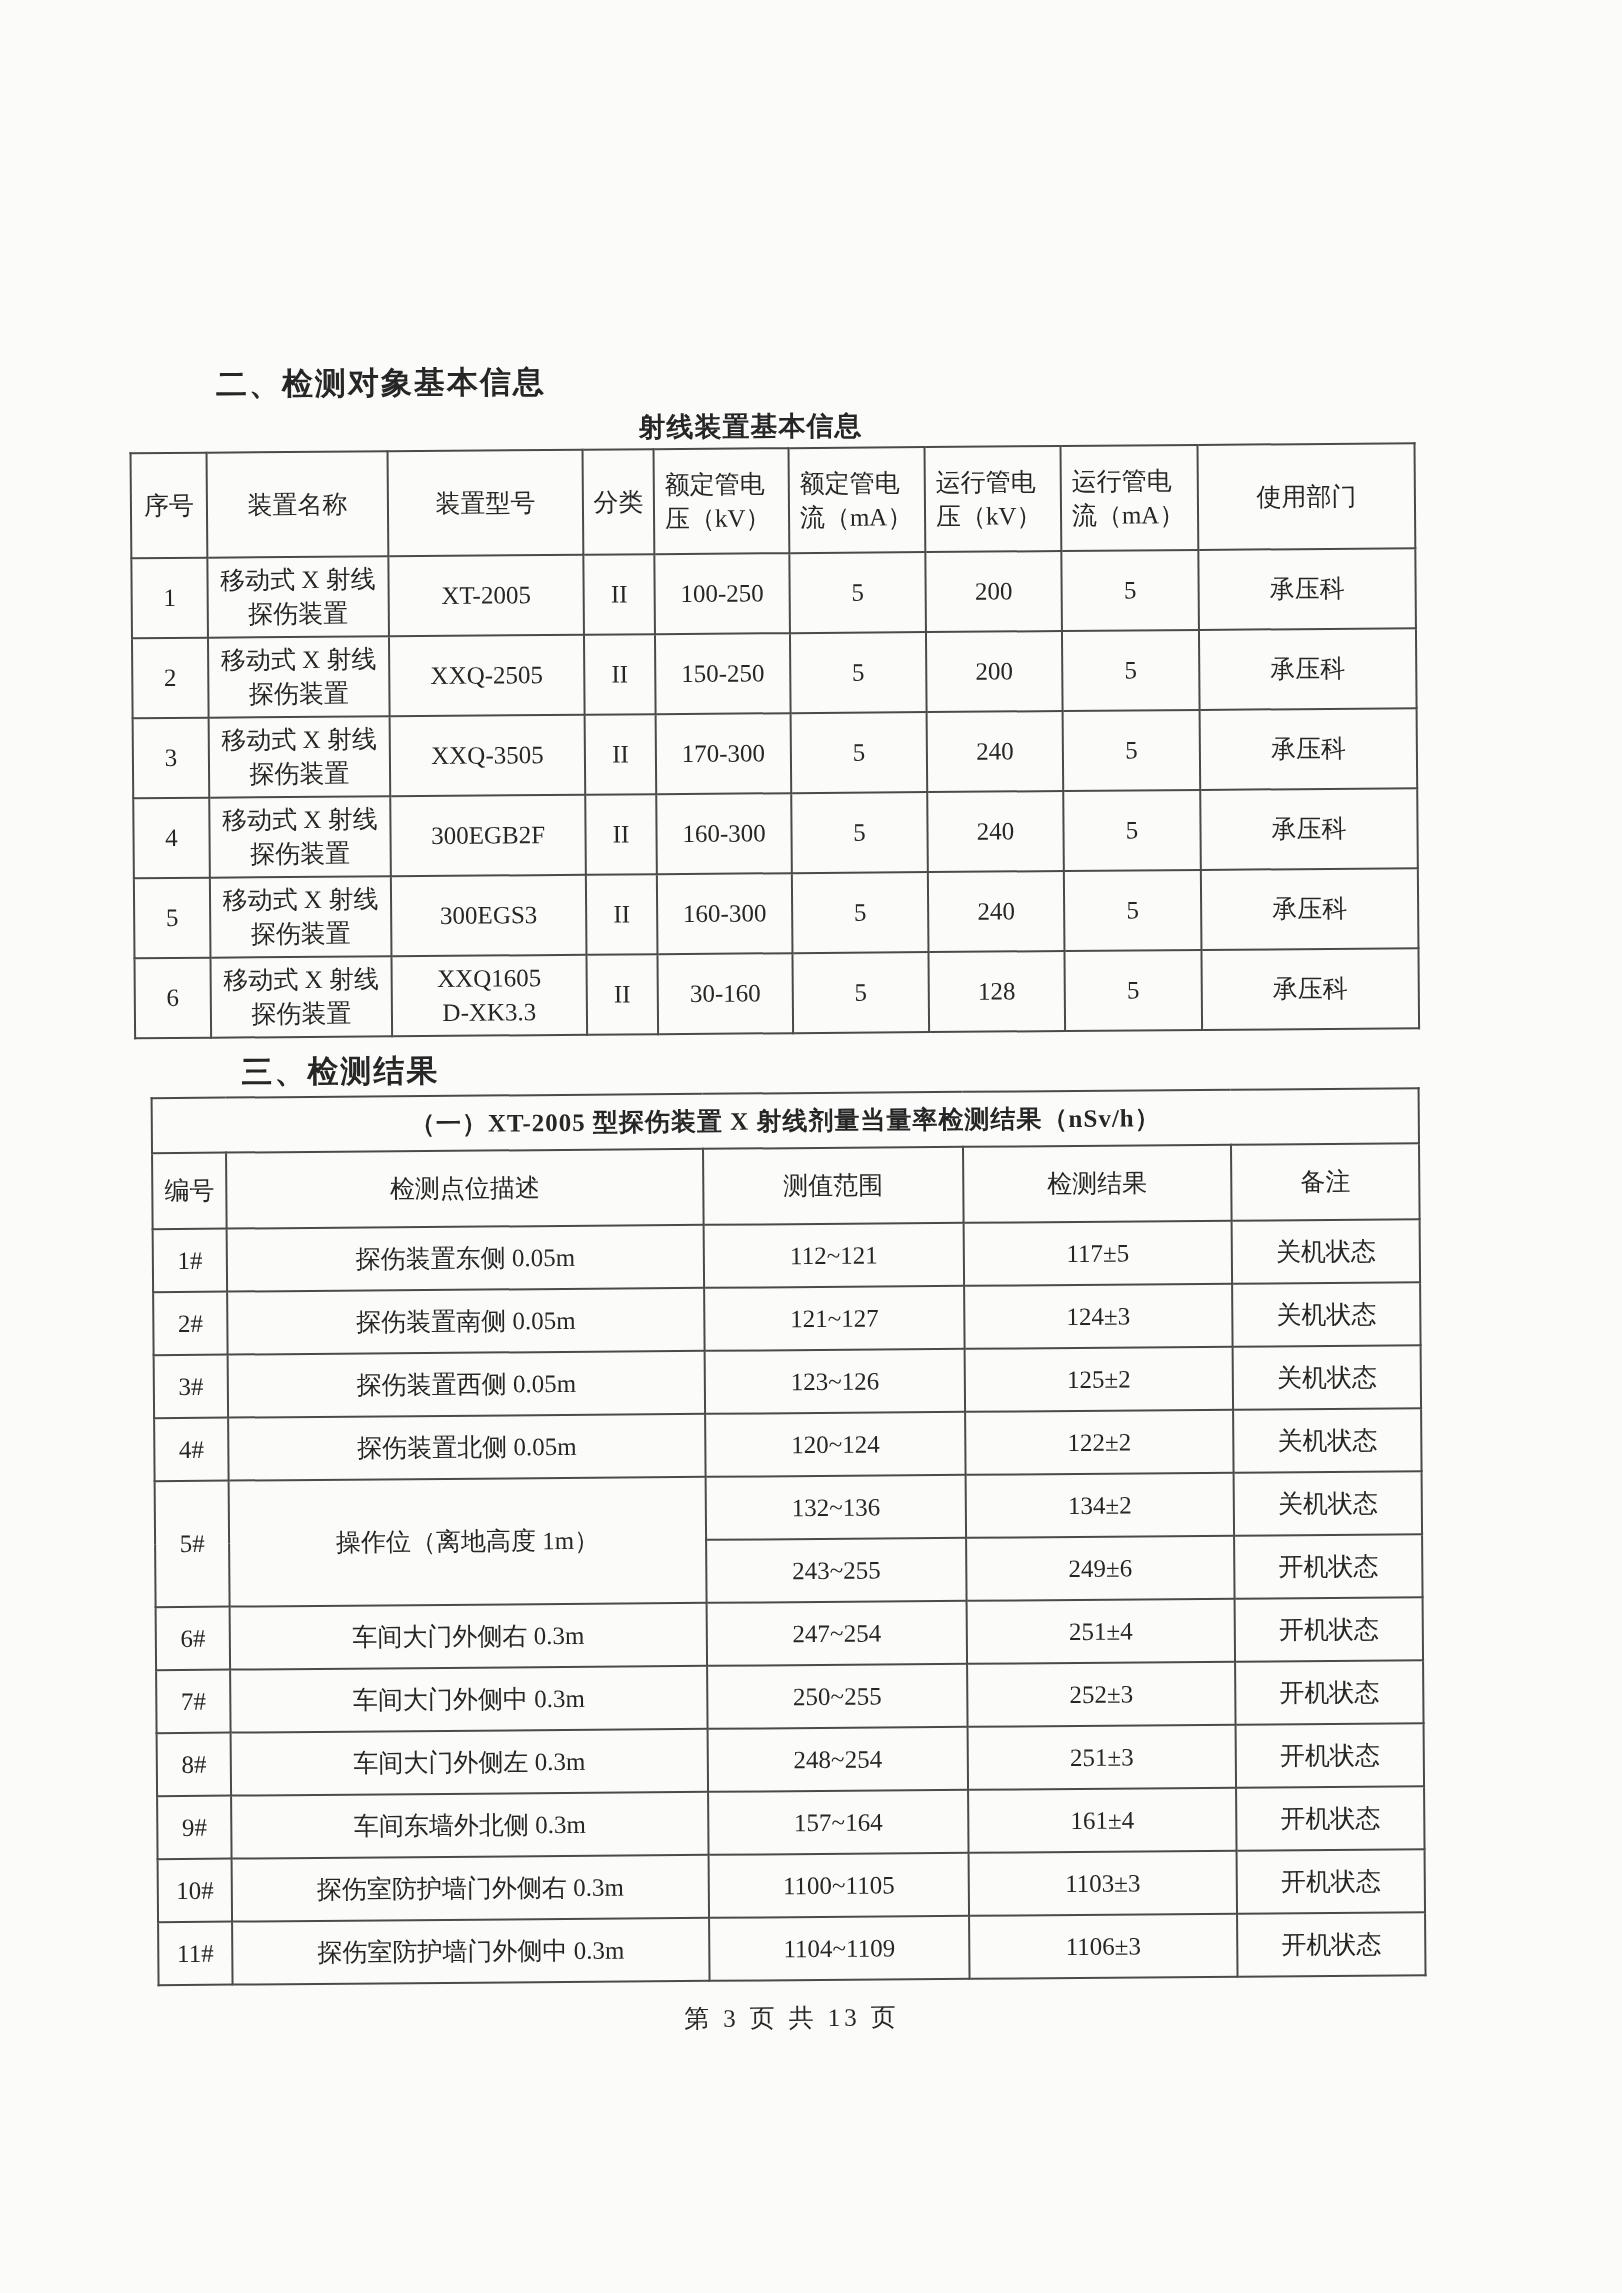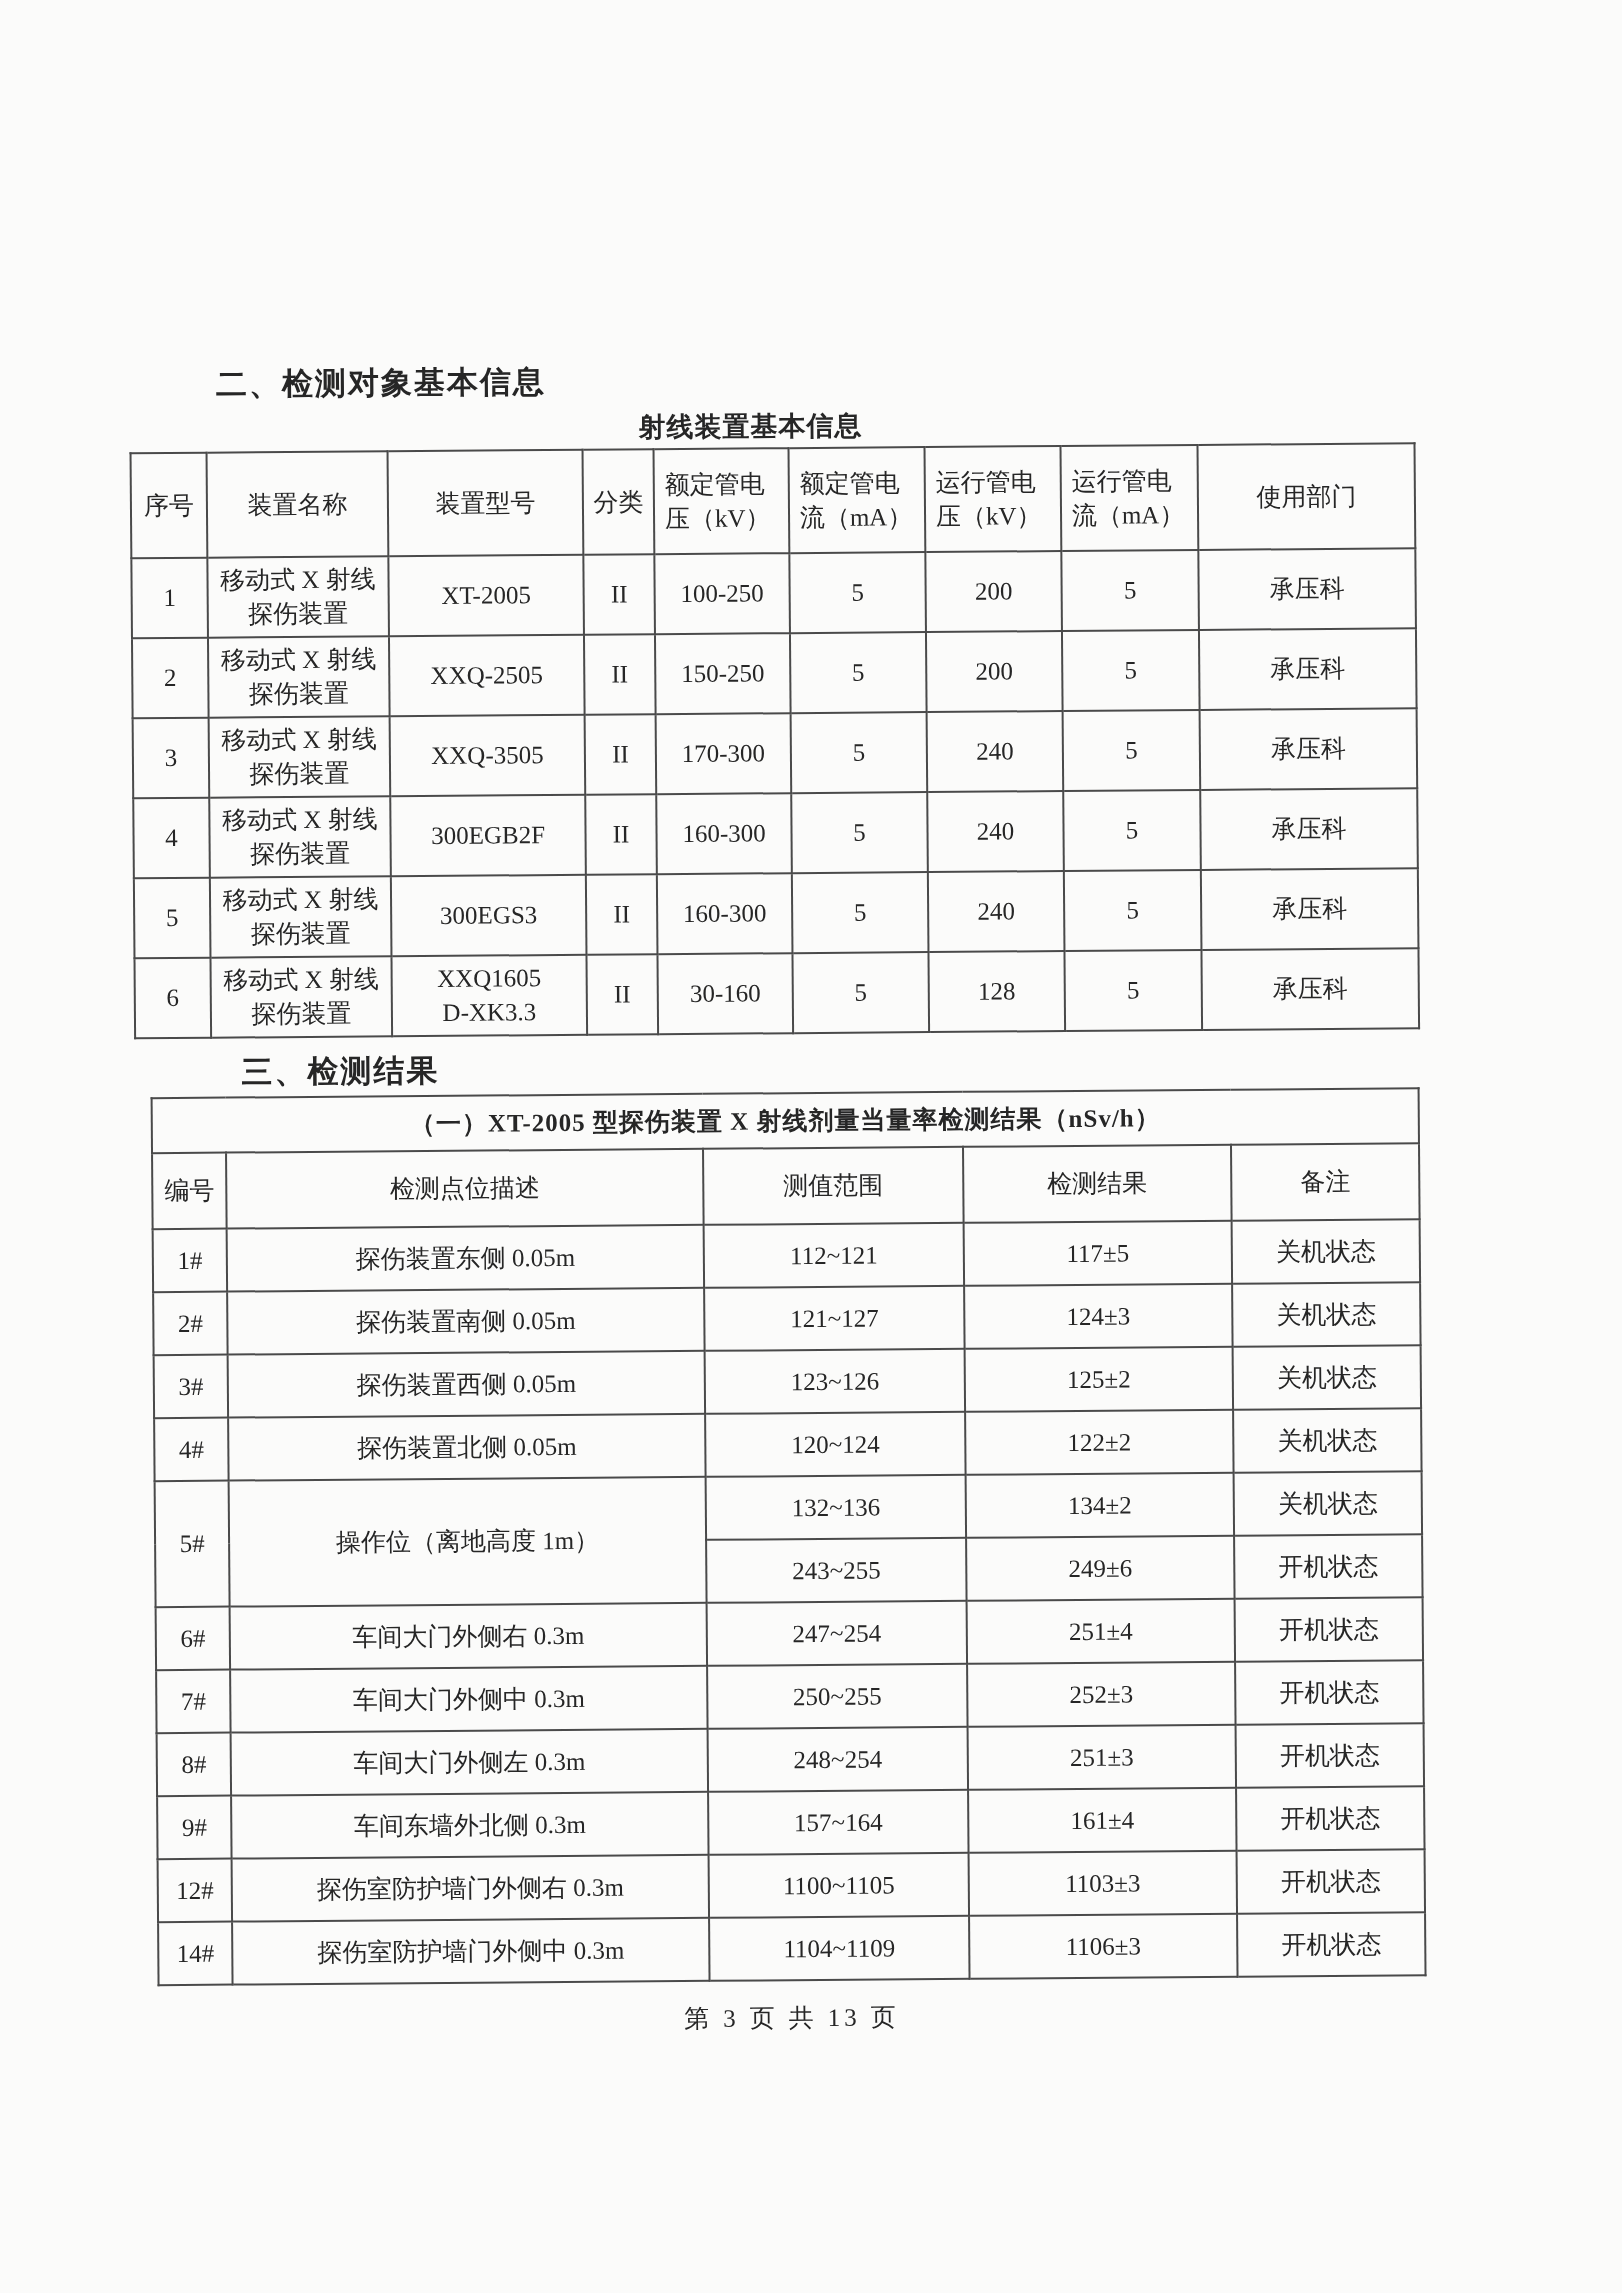--- a/index.html
+++ b/index.html
@@ -279,28 +279,28 @@
         <td>开机状态</td>
       </tr>
       <tr>
         <td>9#</td>
         <td>车间东墙外北侧 0.3m</td>
         <td>157~164</td>
         <td>161±4</td>
         <td>开机状态</td>
       </tr>
       <tr>
-        <td>12#</td>
+        <td>10#</td>
         <td>探伤室防护墙门外侧右 0.3m</td>
         <td>1100~1105</td>
         <td>1103±3</td>
         <td>开机状态</td>
       </tr>
       <tr>
-        <td>14#</td>
+        <td>11#</td>
         <td>探伤室防护墙门外侧中 0.3m</td>
         <td>1104~1109</td>
         <td>1106±3</td>
         <td>开机状态</td>
       </tr>
     </tbody>
   </table>
 
   <div class="page-footer">第 3 页 共 13 页</div>
 

